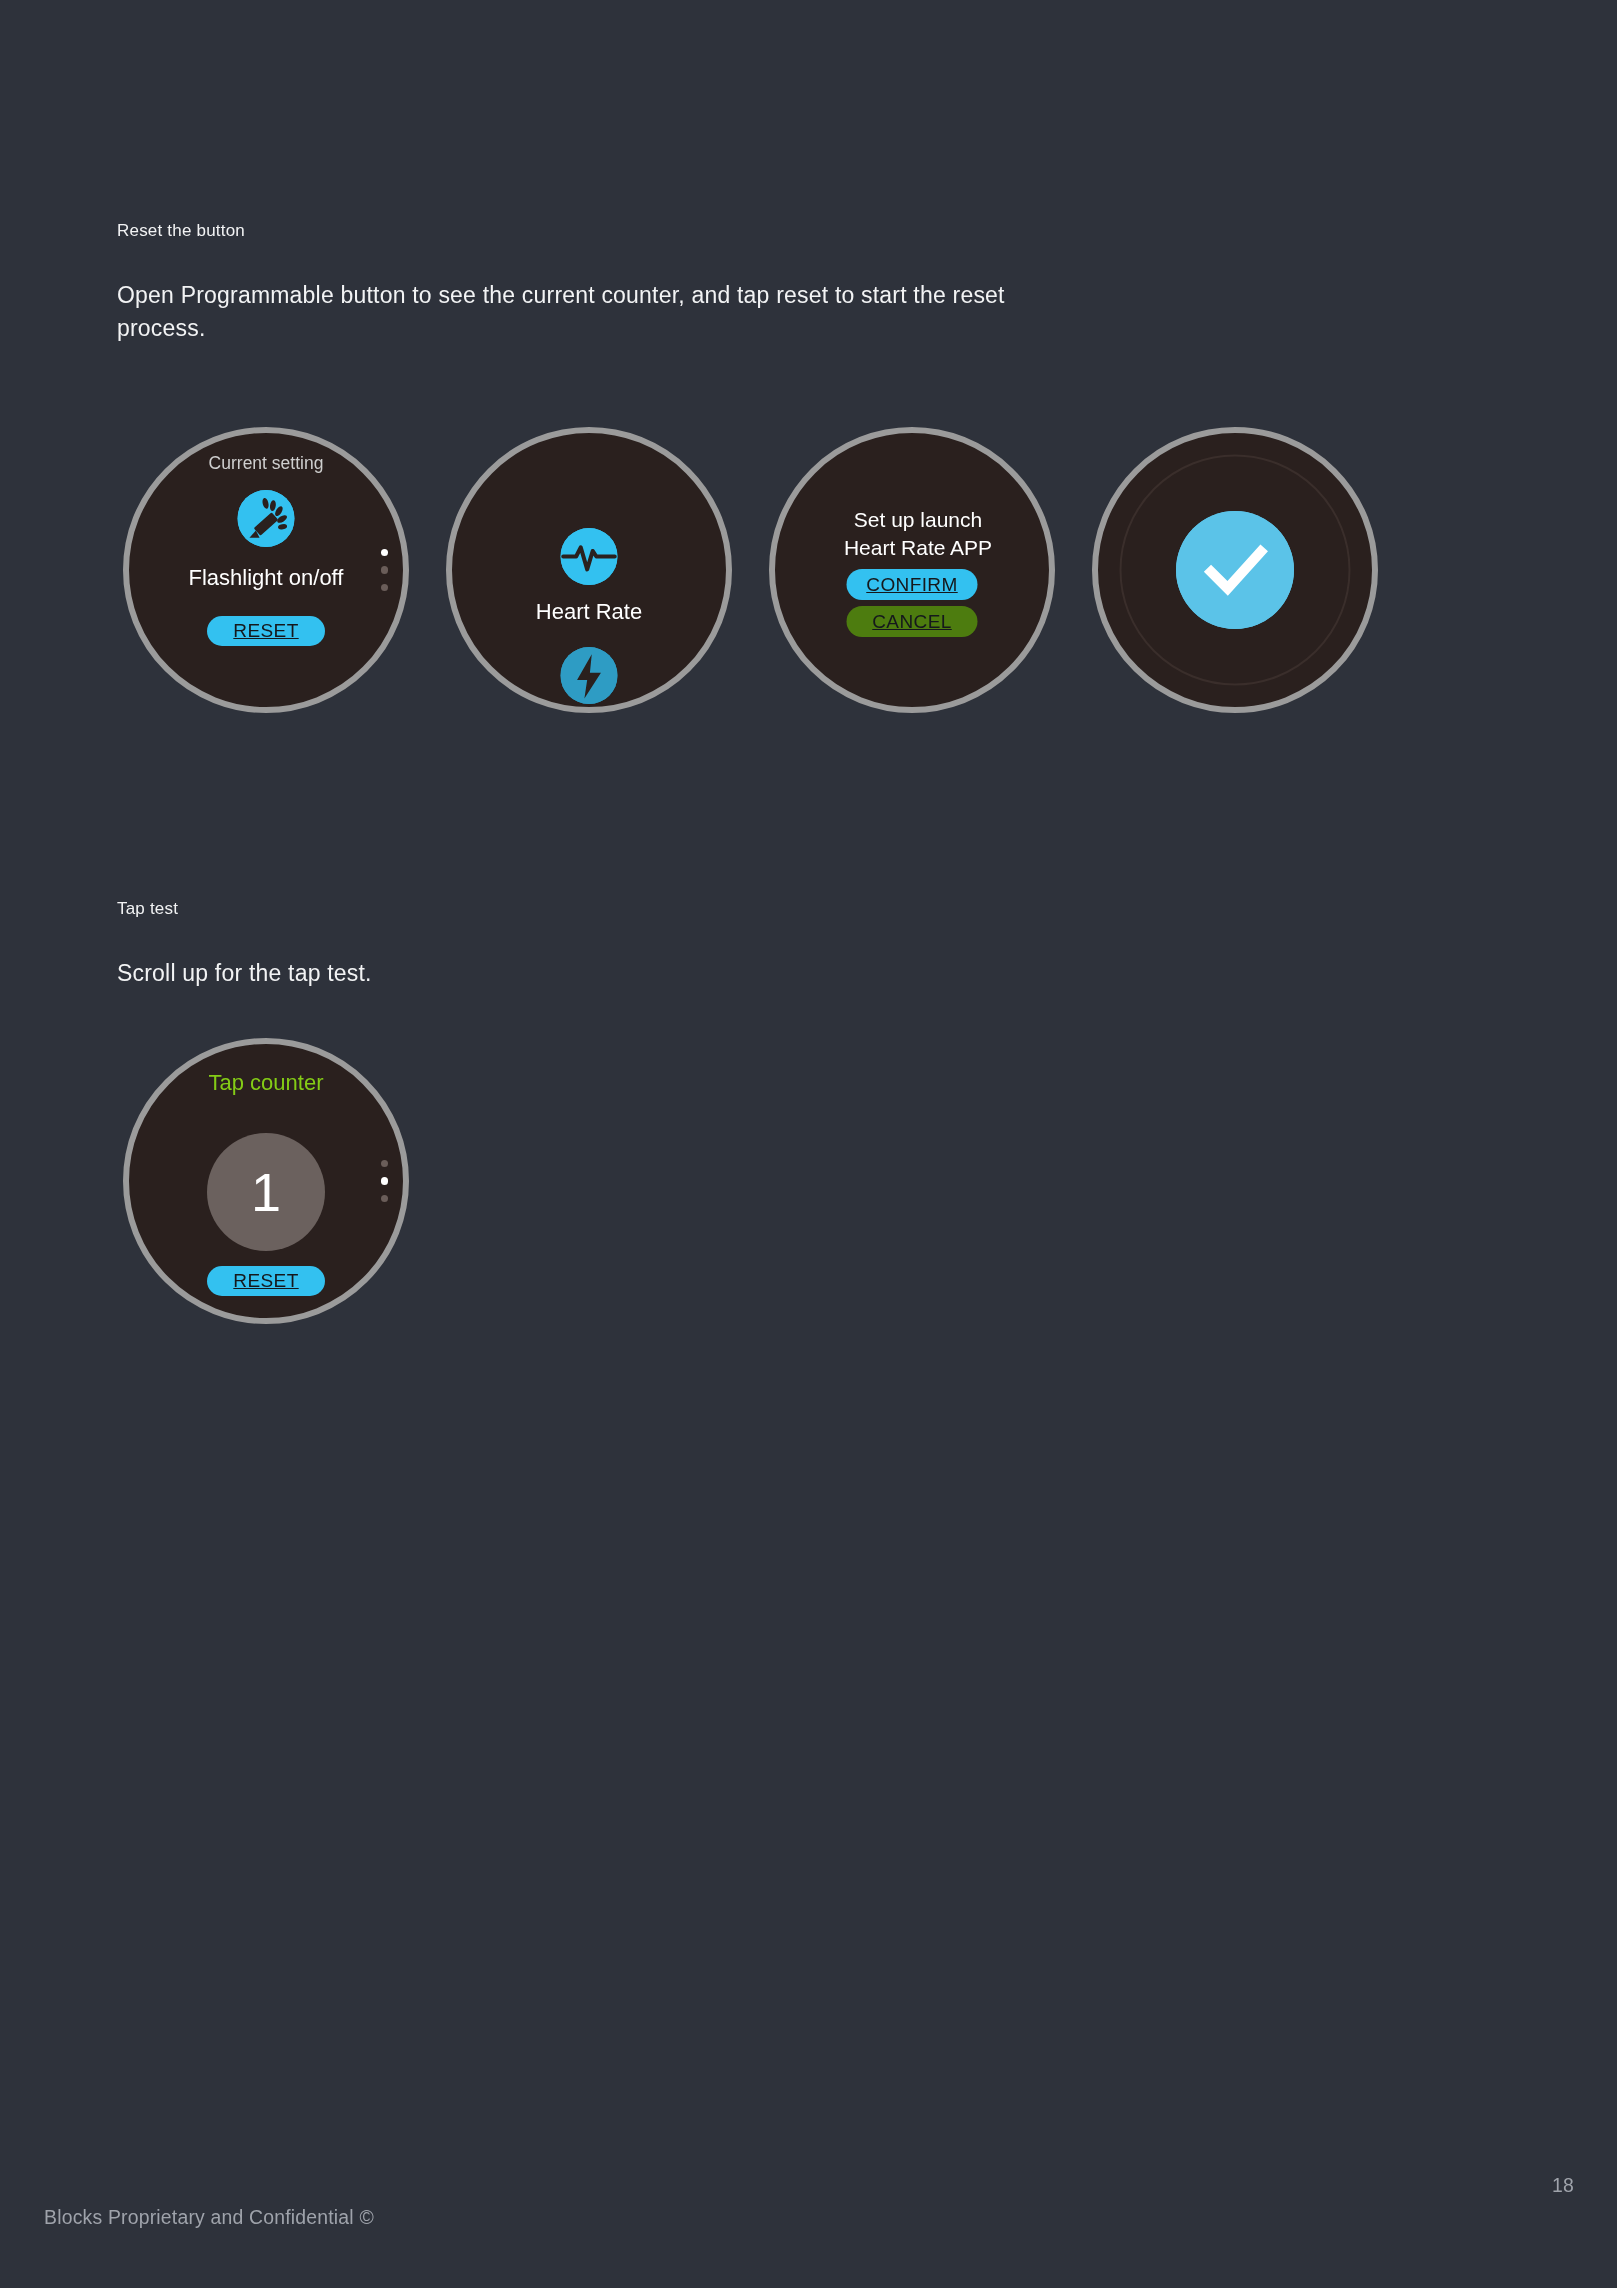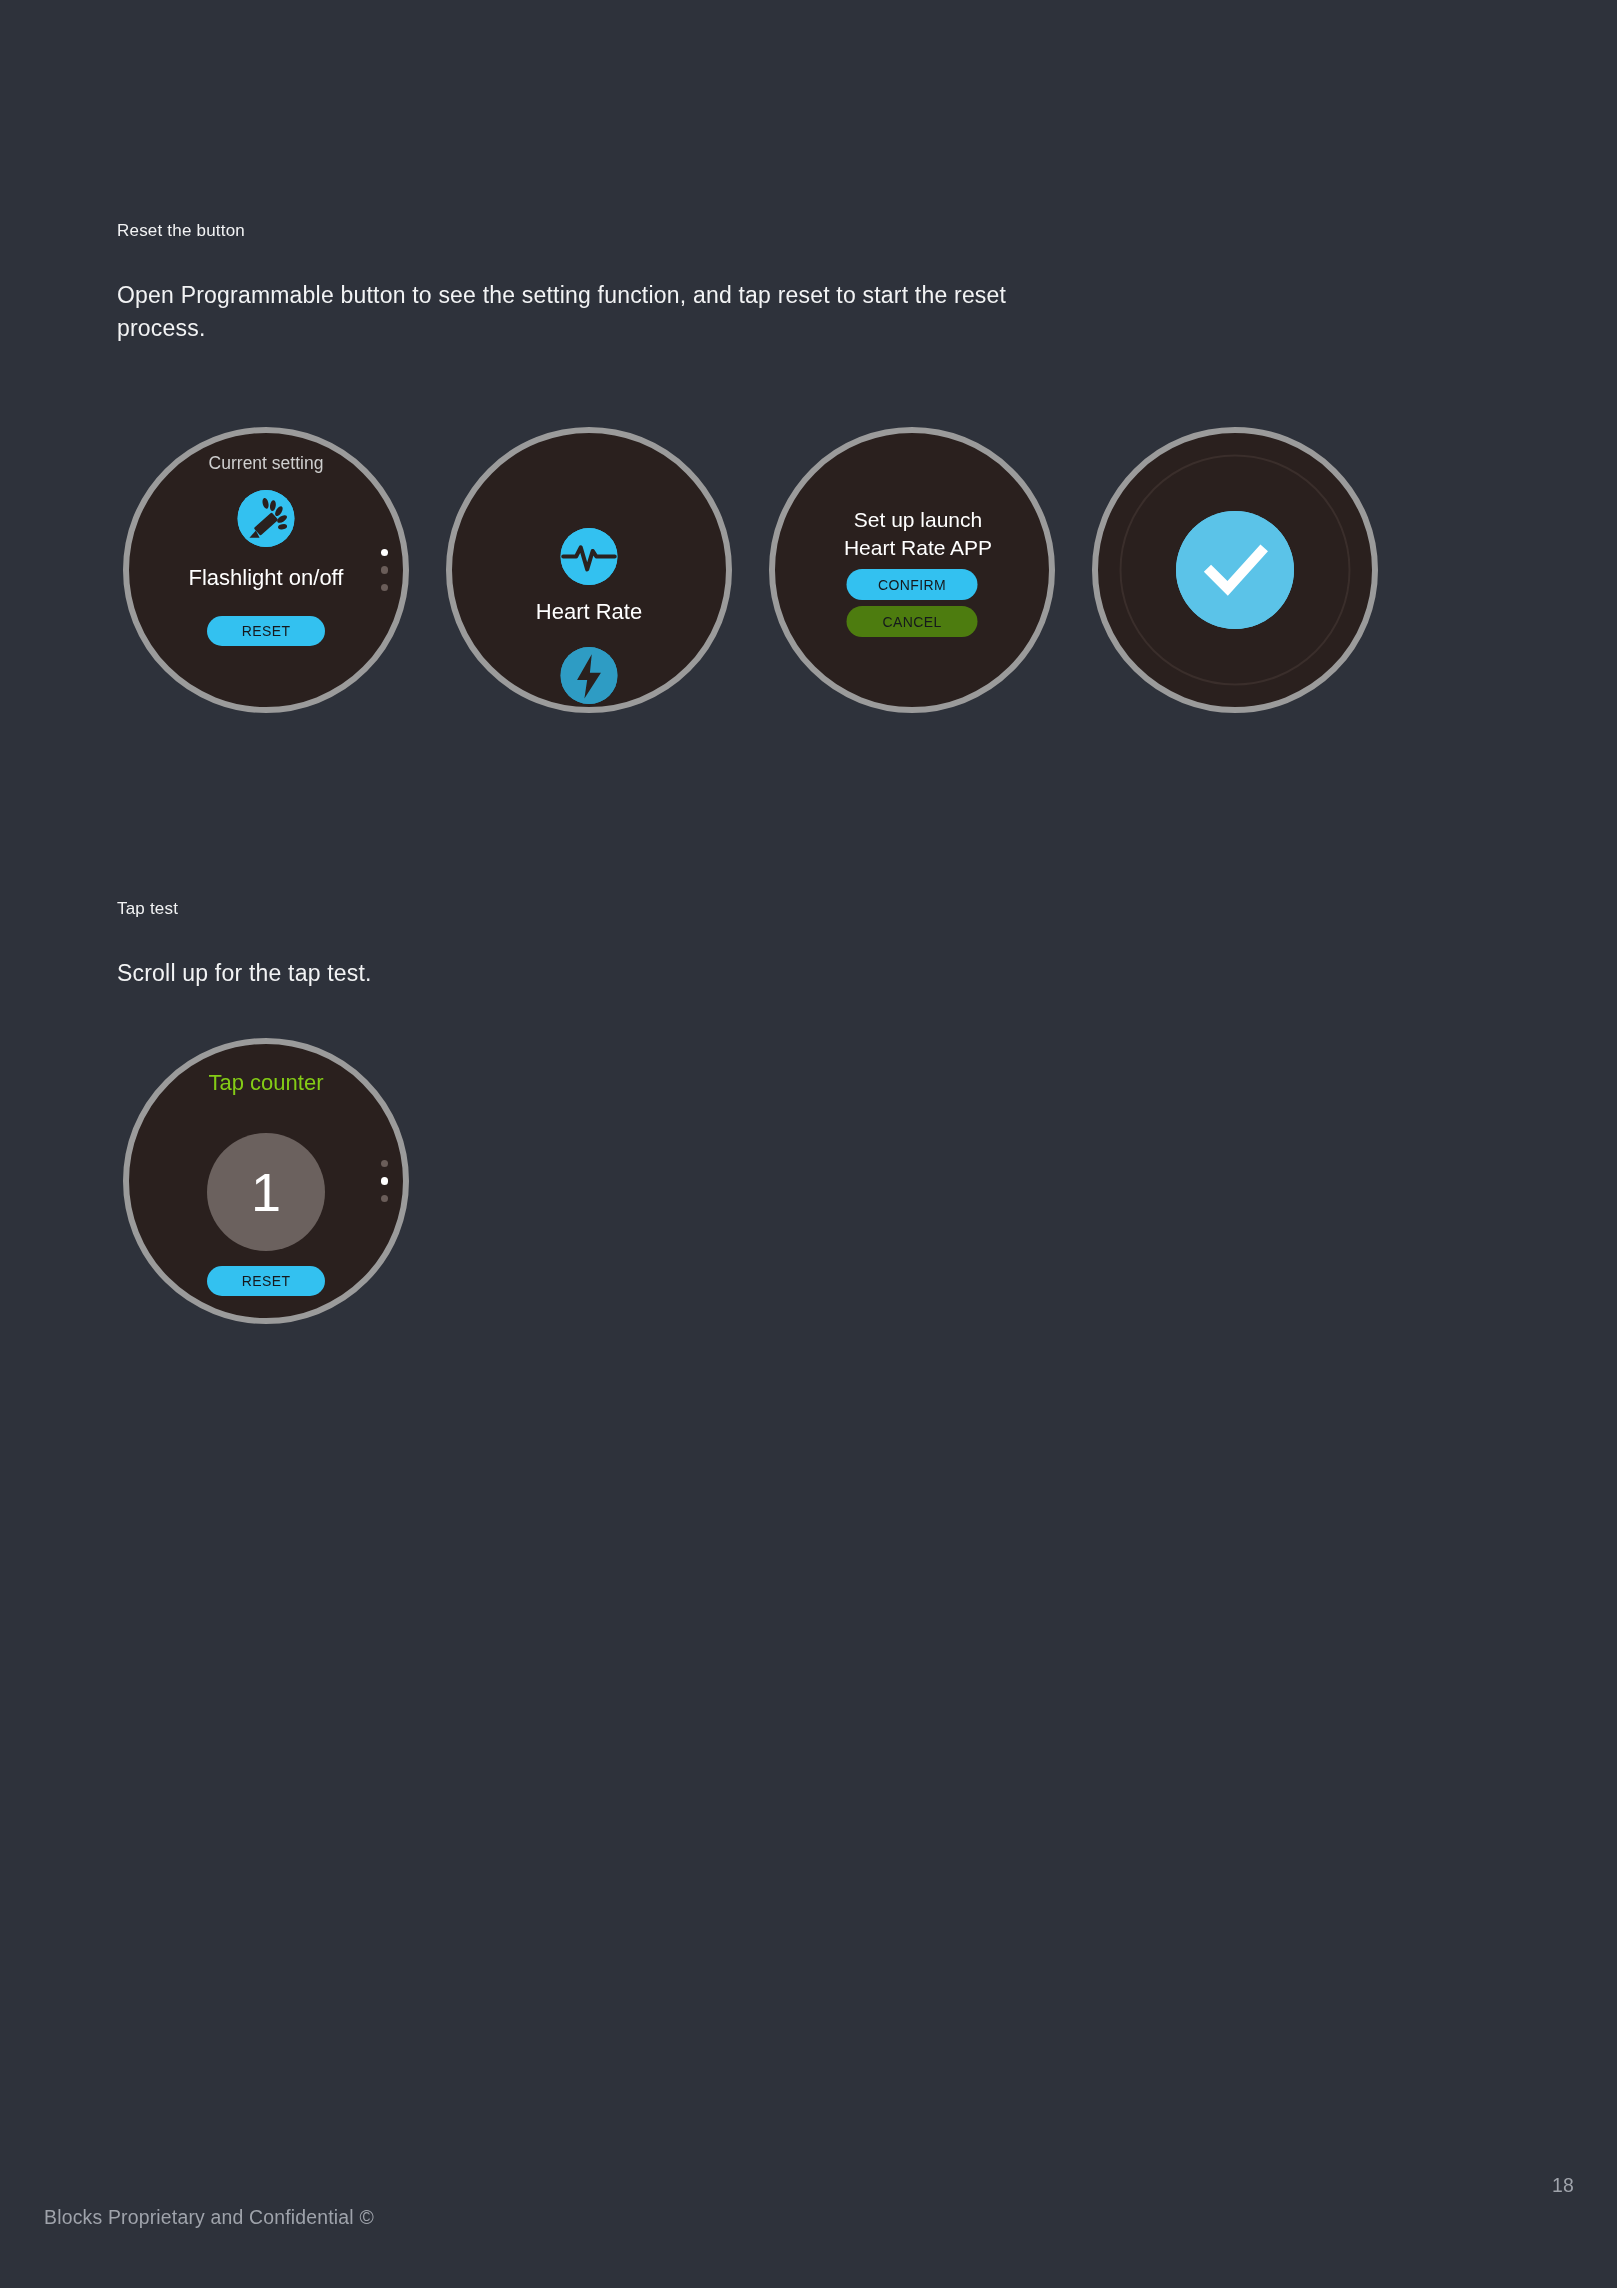--- a/index.html
+++ b/index.html
@@ -112,26 +112,27 @@
     font-size: 21px;
     line-height: 1.33;
   }
 
   .pill {
     position: absolute;
     left: 50%;
     transform: translateX(-50%);
     border-radius: 922px;
     color: #15181c;
-    font-size: 14px;
+    font-size: 19px;
     display: flex;
     align-items: center;
     justify-content: center;
     letter-spacing: 0.4px;
     white-space: nowrap;
+    text-decoration: underline;
   }
   .pill-primary { background: #33c1f0; }
   .pill-muted   { background: #4d7c0f; }
 
   .icon-circle {
     position: absolute;
     left: 50%;
     transform: translateX(-50%);
     border-radius: 50%;
     background: #33c1f0;
@@ -230,21 +231,21 @@
   #footer-left  { left: 44px; top: 2174px; margin-top: 32px; }
   #footer-page  { right: 44px; top: 2174px; }
 </style>
 </head>
 <body>
 
 <div class="page">
 
   <div class="section-heading" id="heading-reset">Reset the button</div>
 
-  <div class="section-body" id="body-reset">Open Programmable button to see the setting function, and tap reset to start the reset process.</div>
+  <div class="section-body" id="body-reset">Open Programmable button to see the current counter, and tap reset to start the reset process.</div>
 
   <div class="watch" id="watch-1">
     <div class="watch-inner">
 
       <div class="face-title">Current setting</div>
 
       <div class="icon-circle" id="w1-icon">
         <svg width="57" height="57" viewBox="0 0 62 62" aria-hidden="true">
           <circle cx="31" cy="31" r="31" fill="#33c1f0"></circle>
           <g fill="#2a201e">

